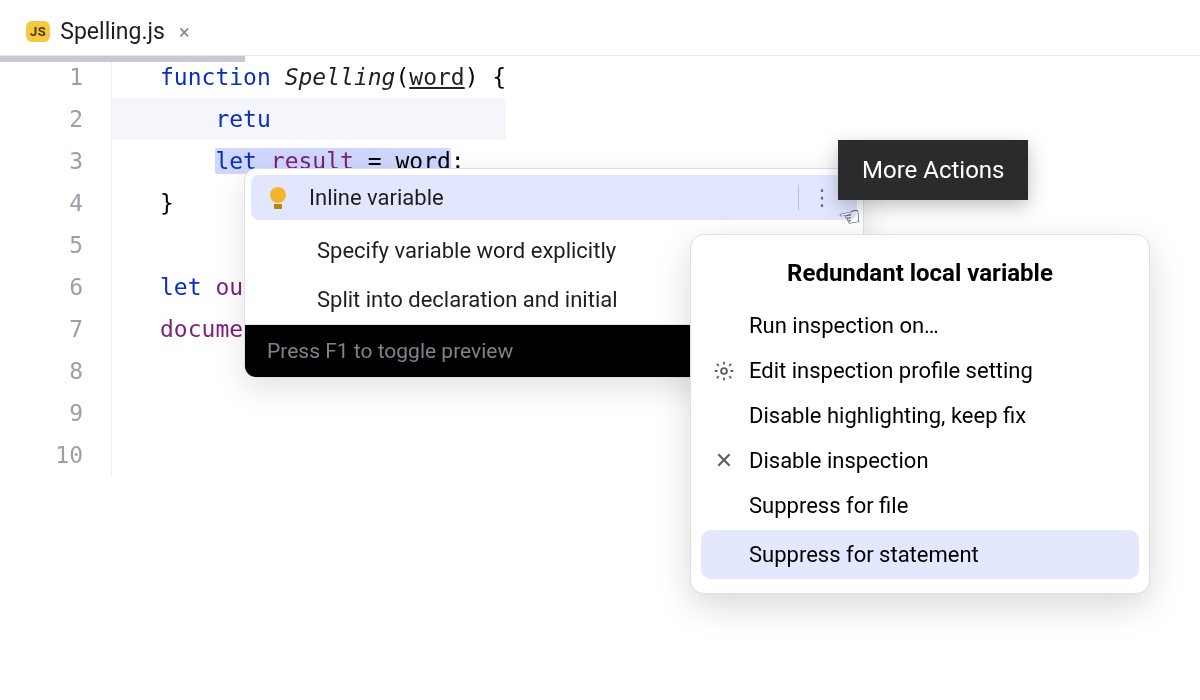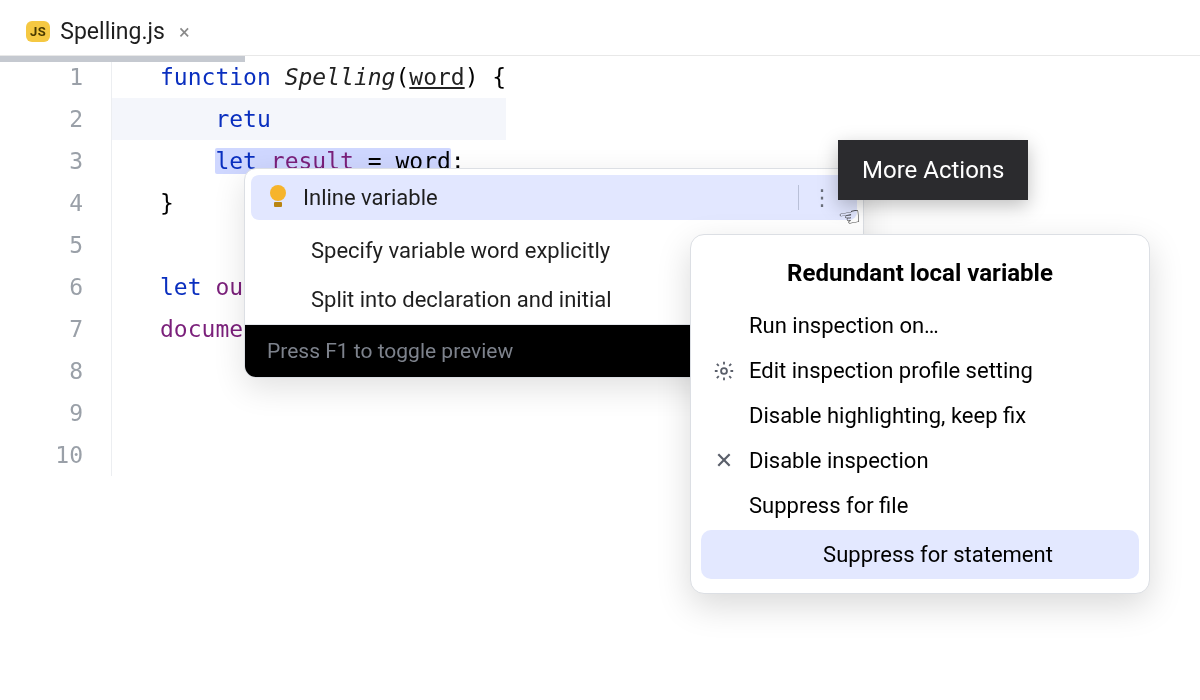--- a/index.html
+++ b/index.html
@@ -90,21 +90,22 @@
     width: 620px;
     background: #fff;
     border: 1px solid #dcdfe4;
     border-radius: 12px;
     box-shadow: 0 10px 32px rgba(0,0,0,0.12);
     overflow: hidden;
     font-size: 22px;
   }
   .popup1 .row {
     display: flex;
-    gap: 14px;
+    align-items: center;
+    gap: 20px;
     padding: 12px 22px;
     color: #1e1e1e;
   }
   .popup1 .row.selected {
     background: #e2e7ff;
     margin: 6px;
     border-radius: 8px;
     padding: 10px 16px;
     position: relative;
   }
@@ -210,21 +211,20 @@
     align-items: center;
     gap: 12px;
     padding: 10px 22px 10px 20px;
   }
   .popup2 .item .icon-slot { width: 26px; display:flex; justify-content:center; color:#5a5f6a;}
   .popup2 .item.highlight {
     background: #e3e8ff;
     margin: 2px 10px;
     border-radius: 10px;
     padding: 12px 12px 12px 10px;
-    justify-content: center;
   }
   .gear {
     width:22px;height:22px;
   }
   .xmark { font-size: 22px; color:#5a5f6a; }
 
 </style>
 </head>
 <body>
 

